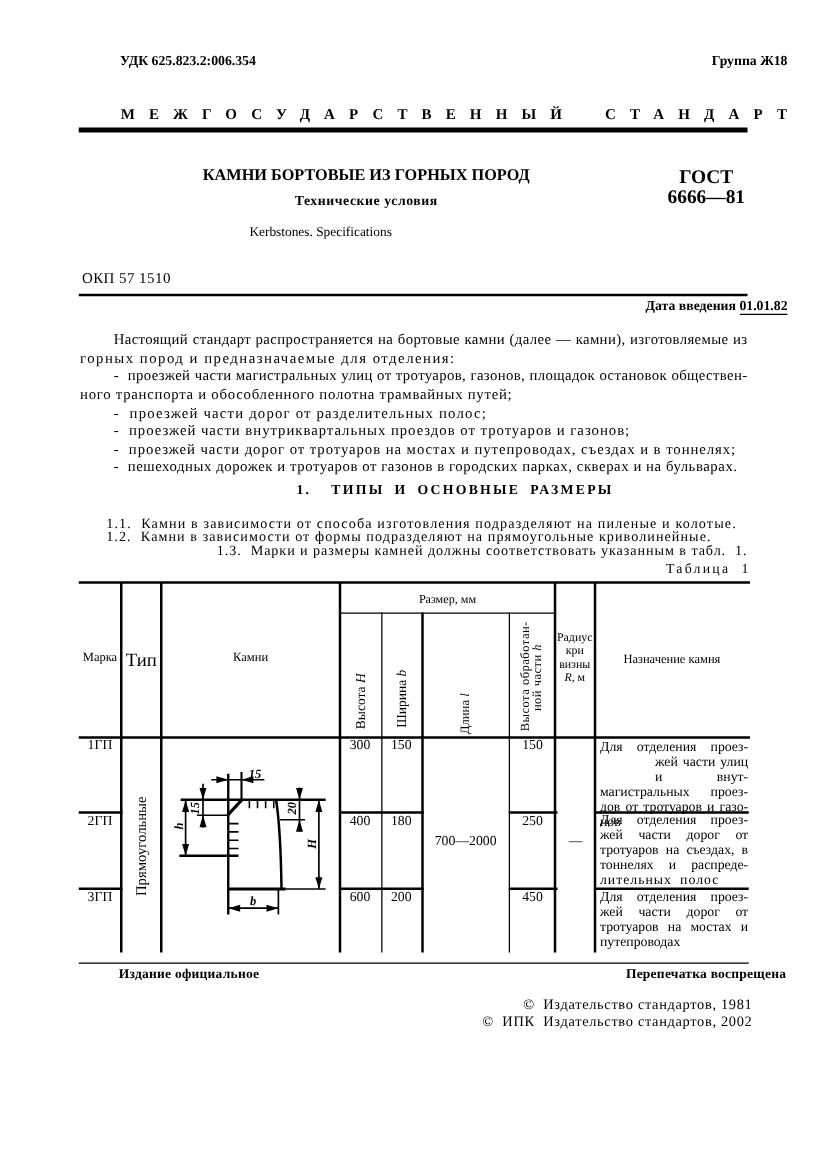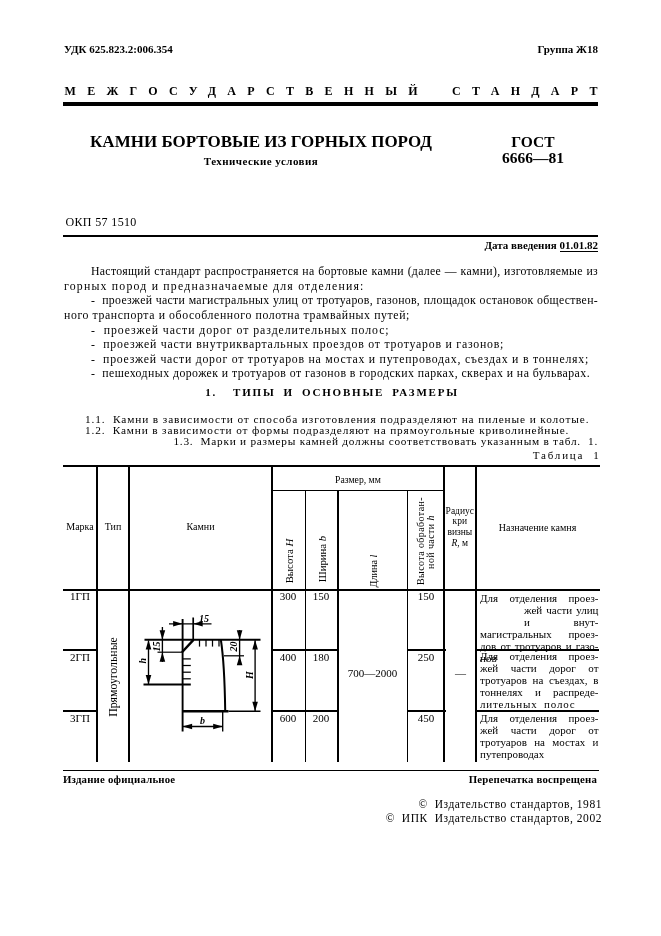--- a/index.html
+++ b/index.html
@@ -1,38 +1,39 @@
 <!DOCTYPE html>
 <html><head>
 <meta charset="utf-8">
 <style>
   html,body{margin:0;padding:0;background:#fff;}
   #page{position:relative;width:661px;height:936px;background:#fff;color:#000;
         font-family:"Liberation Serif", serif;overflow:hidden;}
   .abs{position:absolute;}
-  .b{font-weight:bold;}
+  .b{font-weight:bold;margin-left:32px;}
   .line{position:absolute;background:#000;}
   .rot{position:absolute;transform:translate(-50%,-50%) rotate(-90deg);white-space:nowrap;}
 </style>
 </head>
 <body>
 <div id="page">
 
   <div class="abs b" style="left:64px;top:42.8px;font-size:11px;">УДК 625.823.2:006.354</div>
 
   <div class="abs b" style="left:398px;top:42.8px;width:200px;text-align:right;font-size:11px;">Группа Ж18</div>
 
   <div class="abs b" style="left:64.5px;top:84.3px;width:544.4px;font-size:12px;letter-spacing:11.3px;word-spacing:2px;text-align:justify;text-align-last:justify;white-space:nowrap;">МЕЖГОСУДАРСТВЕННЫЙ СТАНДАРТ</div>
 
   <div class="line" style="left:62.7px;top:101.5px;width:535.5px;height:4px;"></div>
 
-  <div class="abs b" style="left:63px;top:131.9px;width:396px;text-align:center;font-size:17px;">КАМНИ БОРТОВЫЕ ИЗ ГОРНЫХ ПОРОД</div>
+  <div class="abs b" style="left:63px;top:131.9px;width:396px;text-align:center;font-size:13px;">КАМНИ БОРТОВЫЕ ИЗ ГОРНЫХ ПОРОД</div>
 
   <div class="abs b" style="left:63px;top:154.6px;width:396px;text-align:center;font-size:11px;letter-spacing:0.45px;">Технические условия</div>
 
+  <div class="abs" style="left:58.5px;top:180.1px;width:396px;text-align:center;font-size:10.7px;">Kerbstones. Specifications</div>
 
   <div class="abs b" style="left:483px;top:133.2px;width:100px;text-align:center;font-size:15.5px;">ГОСТ</div>
   <div class="abs b" style="left:483px;top:148.8px;width:100px;text-align:center;font-size:15.5px;">6666—81</div>
 
   <div class="abs" style="left:65.5px;top:215px;font-size:12px;letter-spacing:0.35px;">ОКП 57 1510</div>
 
   <div class="line" style="left:63px;top:234.7px;width:535px;height:1.9px;"></div>
 
   <div class="abs b" style="left:298px;top:239px;width:300px;text-align:right;font-size:11px;">Дата введения <span style="border-bottom:1px solid #000;">01.01.82</span></div>
 
@@ -84,21 +85,21 @@
   <div class="line" style="left:407px;top:649.4px;width:39px;height:1.8px;"></div>
   <div class="line" style="left:475.7px;top:649.4px;width:123.8px;height:1.8px;"></div>
 
   <div class="line" style="left:63px;top:710.4px;width:34.8px;height:1.8px;"></div>
   <div class="line" style="left:271.5px;top:710.4px;width:67.2px;height:1.8px;"></div>
   <div class="line" style="left:407px;top:710.4px;width:39px;height:1.8px;"></div>
   <div class="line" style="left:475.7px;top:710.4px;width:123.8px;height:1.8px;"></div>
 
   <div class="abs" style="left:63px;top:521px;width:34px;text-align:center;font-size:10px;">Марка</div>
 
-  <div class="abs" style="left:97px;top:521px;width:32px;text-align:center;font-size:10px;">Тип</div>
+  <div class="abs" style="left:97px;top:521px;width:32px;text-align:center;font-size:15px;">Тип</div>
 
   <div class="abs" style="left:130px;top:521px;width:141px;text-align:center;font-size:10px;">Камни</div>
 
   <div class="abs" style="left:271.5px;top:473.8px;width:173px;text-align:center;font-size:9.7px;">Размер, мм</div>
 
   <div class="rot" style="left:288.6px;top:561.2px;font-size:10.8px;">Высота <i>Н</i></div>
 
   <div class="rot" style="left:321.6px;top:558.9px;font-size:10.8px;">Ширина <i>b</i></div>
 
   <div class="rot" style="left:372.5px;top:570.5px;font-size:10.2px;">Длина <i>l</i></div>

